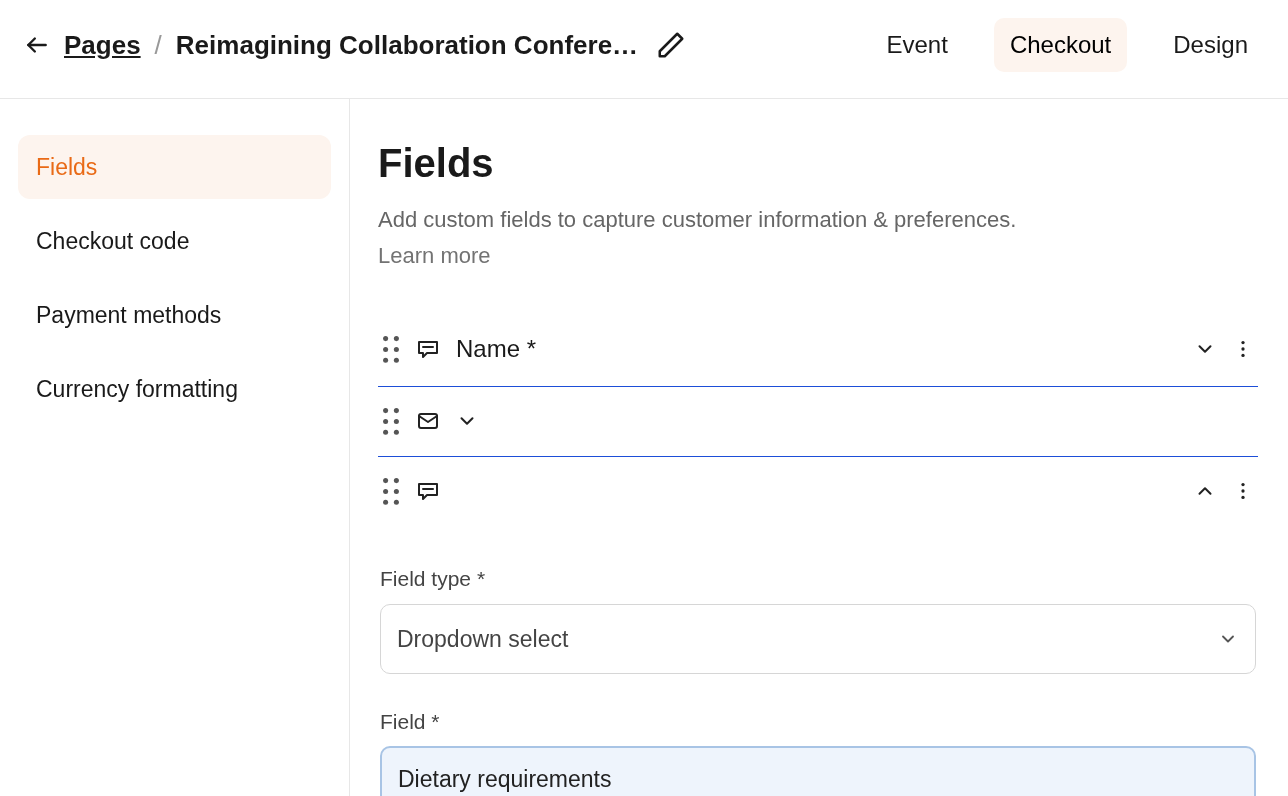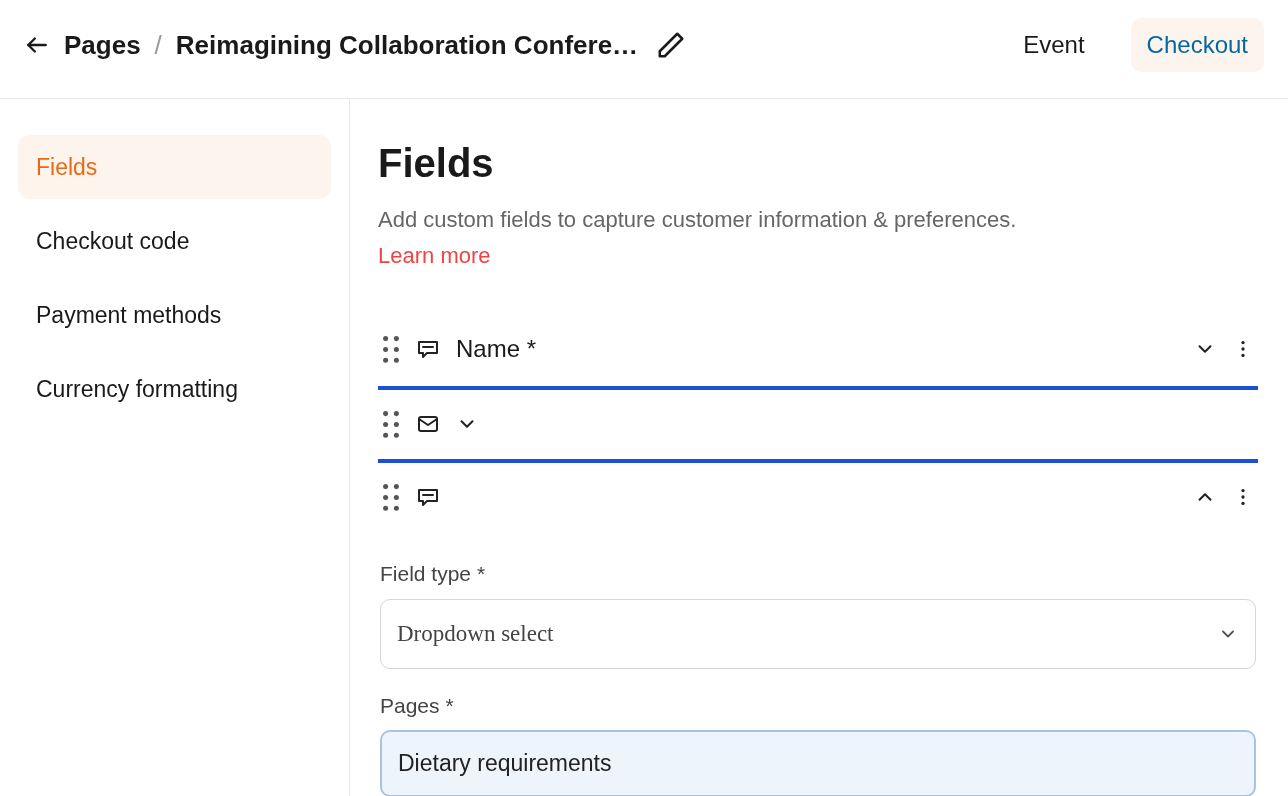--- a/index.html
+++ b/index.html
@@ -19,74 +19,73 @@
     border-bottom: 1px solid #e7e7e7;
   }
   .breadcrumb {
     display: flex;
     align-items: center;
     gap: 14px;
     flex: 1 1 auto;
     min-width: 0;
   }
   .back-arrow { width: 26px; height: 26px; cursor: pointer; flex-shrink: 0; }
-  .crumb-root { font-size: 26px; font-weight: 600; cursor: pointer; }
+  .crumb-root { font-size: 26px; font-weight: 600; cursor: pointer; text-decoration: underline; }
   .crumb-sep  { color: #999; font-size: 26px; }
   .crumb-title{
     font-size: 26px; font-weight: 600;
     white-space: nowrap; overflow: hidden; text-overflow: ellipsis;
     max-width: 470px;
   }
   .edit-btn { width: 30px; height: 30px; cursor: pointer; margin-left: 4px; flex-shrink:0; }
 
   .tabs { display: flex; align-items: center; gap: 30px; }
   .tab {
     font-size: 24px; font-weight: 500; padding: 10px 16px;
     border-radius: 10px; cursor: pointer;
   }
-  .tab.active { color: #0369a1; background: #fdf4ee; }
+  .tab.active { color: #000000; background: #fdf4ee; }
 
   
   .layout { display: flex; }
   .sidebar {
     width: 350px; padding: 36px 18px;
     border-right: 1px solid #e7e7e7;
     min-height: calc(796px - 88px);
   }
   .side-item {
     padding: 16px 18px; border-radius: 12px; cursor: pointer;
     font-size: 23px; font-weight: 500; margin-bottom: 10px;
   }
   .side-item.active { color: #e96a16; background: #fdf4ee; }
 
   .main { flex: 1 1 auto; padding: 36px 30px 40px 28px; }
   h1.page-title { font-size: 40px; font-weight: 700; margin-bottom: 14px; }
   .subtitle { color: #666; font-size: 22px; }
-  .subtitle .learn-more { color: #ef4444; display: inline-block; margin-top: 6px; cursor: pointer; }
+  .subtitle .learn-more { color: #737373; display: inline-block; margin-top: 6px; cursor: pointer; }
 
   
   .field-list { margin-top: 40px; }
   .field-row {
     display: flex; align-items: center; gap: 16px;
     padding: 20px 4px;
-    border-bottom: 4px solid #1d4ed8;
+    border-bottom: 1px solid #1d4ed8;
   }
   .field-row.expanded { border-bottom: none; }
   .drag-handle { width: 18px; color: #555; cursor: grab; flex-shrink:0; }
   .field-icon  { width: 24px; height: 24px; color: #333; flex-shrink:0; }
   .field-label { font-size: 24px; font-weight: 500; flex: 1 1 auto; }
   .row-actions { display: flex; align-items: center; gap: 16px; }
   .chev, .kebab { width: 22px; height: 22px; cursor: pointer; color: #333; }
 
   
   .editor { padding: 6px 2px 0; }
-  .form-label { font-size: 21px; color: #444; margin: 22px 0 10px; display:block; }
+  .form-label { font-size: 21px; color: #444; margin: 33px 0 10px; display:block; }
   .select-wrap {
     position: relative;
-    font-family: Liberation Serif, serif;
   }
   .select-display {
     border: 1px solid #d6d6d6; border-radius: 10px;
     padding: 18px 46px 18px 16px; font-size: 23px; color: #444;
     cursor: pointer; background:#fff;
   }
   .select-caret {
     position: absolute; right: 18px; top: 50%; transform: translateY(-50%);
     width: 20px; height: 20px; color:#555;
   }
@@ -114,20 +113,21 @@
     <span class="crumb-title">Reimagining Collaboration Confere…</span>
     <span class="edit-btn">
       <svg viewBox="0 0 24 24" fill="none" stroke="#1a1a1a" stroke-width="2" stroke-linecap="round" stroke-linejoin="round">
           <path d="M17 3l4 4L7 21H3v-4L17 3z"></path>
         </svg>
     </span>
   </div>
   <div class="tabs">
     <div class="tab">Event</div>
     <div class="tab active">Checkout</div>
+    <div class="tab">Design</div>
   </div>
 </div>
 
 <div class="layout">
 
   <nav class="sidebar">
     <div class="side-item active">Fields</div>
     <div class="side-item">Checkout code</div>
     <div class="side-item">Payment methods</div>
     <div class="side-item">Currency formatting</div>
@@ -240,19 +240,19 @@
         <label class="form-label">Field type *</label>
         <div class="select-wrap">
           <div class="select-display">Dropdown select</div>
           <span class="select-caret">
             <svg viewBox="0 0 24 24" fill="none" stroke="#555" stroke-width="2.2" stroke-linecap="round" stroke-linejoin="round">
                 <polyline points="6 9 12 15 18 9"></polyline>
               </svg>
           </span>
         </div>
 
-        <label class="form-label">Pages *</label>
+        <label class="form-label">Field *</label>
         <input class="text-input" type="text" value="Dietary requirements" style="">
       </div>
 
     </div>
   </main>
 </div>
 
 </body></html>

